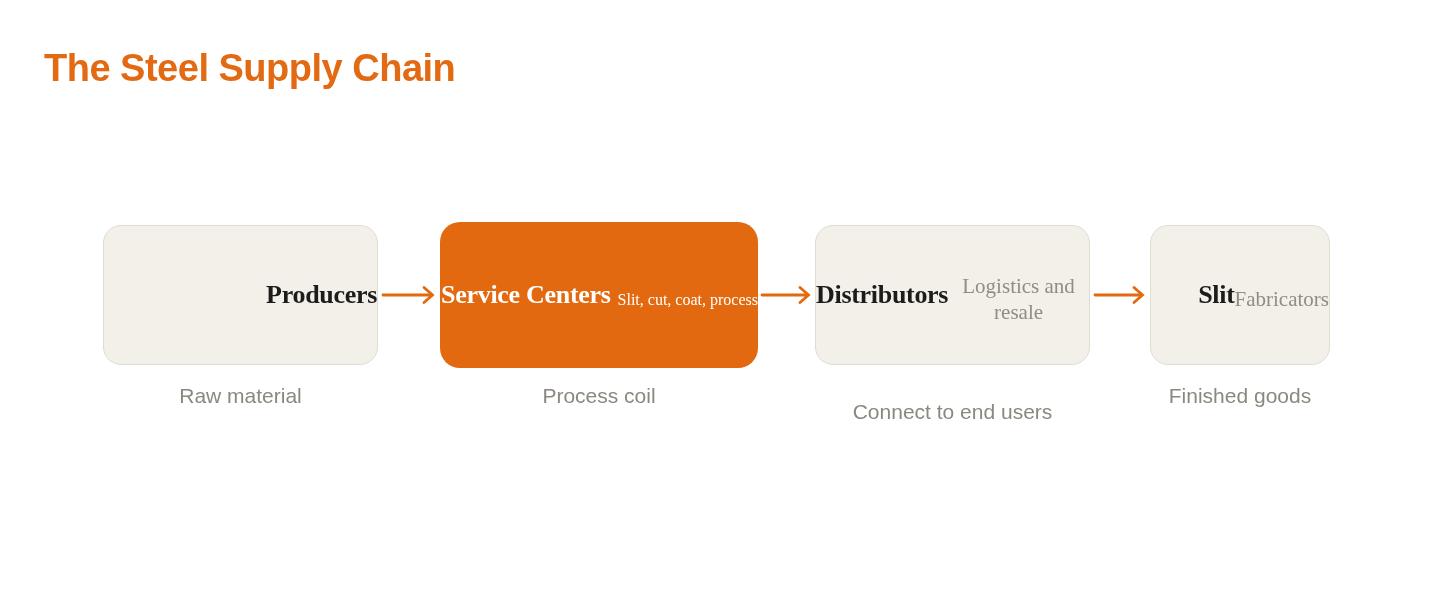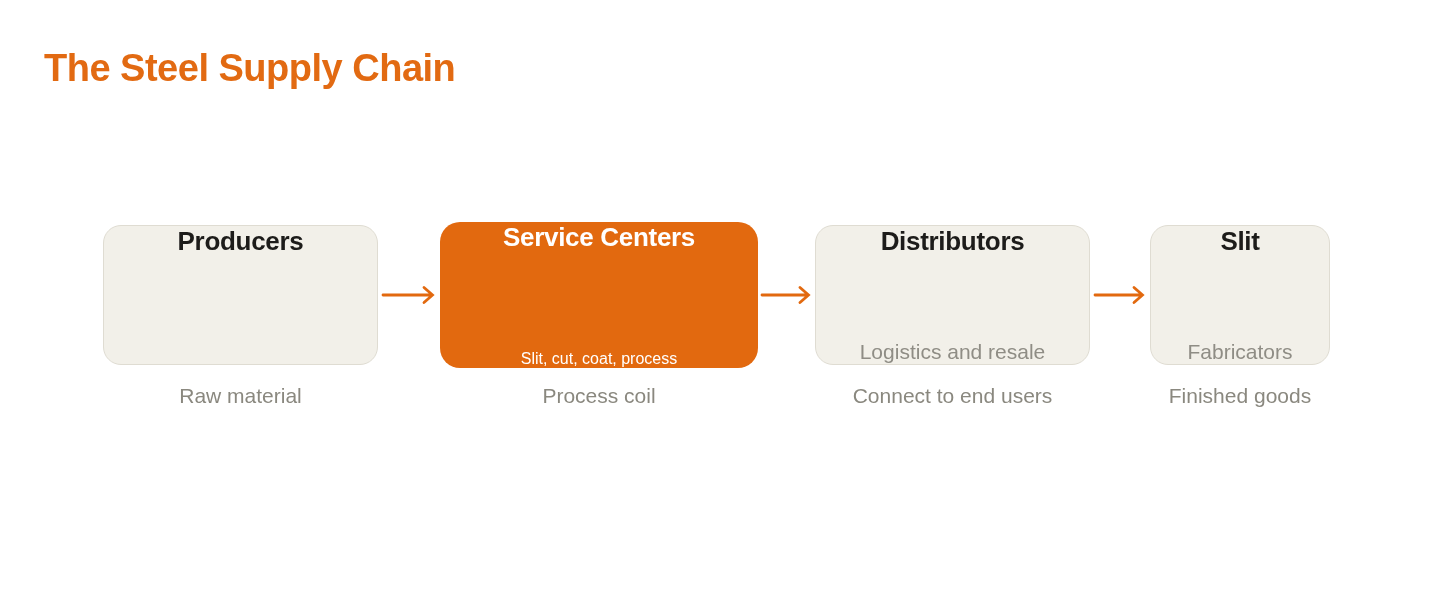--- a/index.html
+++ b/index.html
@@ -39,24 +39,24 @@
     flex-direction: column;
     align-items: center;
   }
   .box {
     width: 100%;
     height: 140px;
     background: #f2f0e9;
     border: 1px solid #dfdcd2;
     border-radius: 18px;
     display: flex;
-    flex-direction: column;
     align-items: center;
-    justify-content: space-between;
+    justify-content: flex-end;
     text-align: center;
+    font-family: Liberation Serif, serif;
   }
   .stage--highlight .box {
     height: 146px;
     margin-top: -3px;
     margin-bottom: -3px;
     background: #e2690f;
     border: none;
     border-radius: 20px;
     gap: 7px;
   }
@@ -83,21 +83,21 @@
     margin-top: 18px;
     font-size: 21px;
     font-weight: 400;
     color: #8a887f;
     text-align: center;
     white-space: nowrap;
     line-height: 1.2;
   }
   .w1 { width: 275px; }
   .w2 { width: 318px; }
-  .w3 { width: 275px; }
+  .w3 { width: 275px; gap: 16px; }
   .w4 { width: 180px; }
   .connector {
     height: 140px;
     display: flex;
     align-items: center;
     justify-content: center;
     flex: 0 0 auto;
   }
   .c1 { width: 62px; }
   .c2 { width: 57px; }

